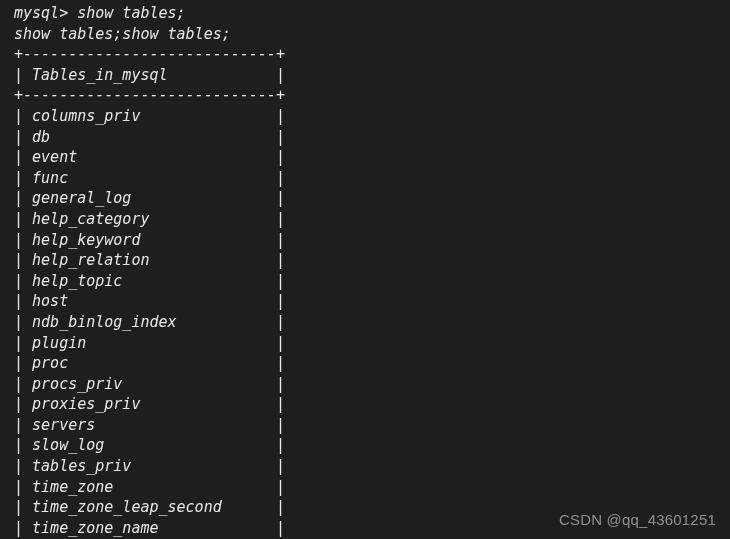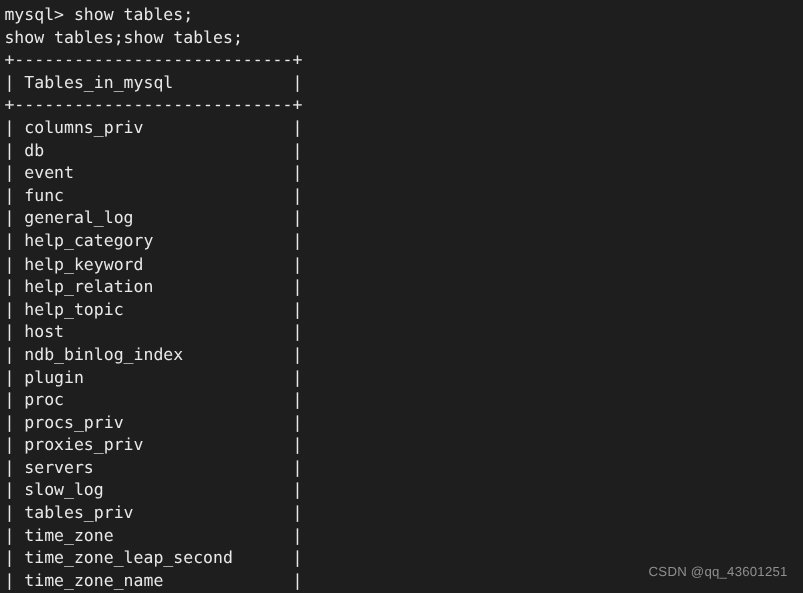--- a/index.html
+++ b/index.html
@@ -28,33 +28,34 @@
     white-space: pre;
     letter-spacing: 0px;
   }
 
   .line {
     height: 20.6px;
     white-space: pre;
     color: #e8e8e8;
     font-family: "DejaVu Sans Mono", "Liberation Mono", monospace;
     font-size: 15px;
-    padding-left: 4px;
+    padding-left: 14px;
+    font-style: italic;
   }
 
   .line.rule {
     color: #e8e8e8;
   }
 
   #watermark {
     position: absolute;
     right: 14px;
     bottom: 8px;
     font-family: "Liberation Sans", "DejaVu Sans", sans-serif;
-    font-size: 12px;
+    font-size: 15px;
     color: #8f8f8f;
     letter-spacing: 0.2px;
     white-space: pre;
   }
 </style>
 </head>
 <body>
 
 <div id="terminal">
   <div id="screen"><div class="line">mysql&gt; show tables;</div><div class="line">show tables;show tables;</div><div class="line rule">+----------------------------+</div><div class="line">| Tables_in_mysql            |</div><div class="line rule">+----------------------------+</div><div class="line">| columns_priv               |</div><div class="line">| db                         |</div><div class="line">| event                      |</div><div class="line">| func                       |</div><div class="line">| general_log                |</div><div class="line">| help_category              |</div><div class="line">| help_keyword               |</div><div class="line">| help_relation              |</div><div class="line">| help_topic                 |</div><div class="line">| host                       |</div><div class="line">| ndb_binlog_index           |</div><div class="line">| plugin                     |</div><div class="line">| proc                       |</div><div class="line">| procs_priv                 |</div><div class="line">| proxies_priv               |</div><div class="line">| servers                    |</div><div class="line">| slow_log                   |</div><div class="line">| tables_priv                |</div><div class="line">| time_zone                  |</div><div class="line">| time_zone_leap_second      |</div><div class="line">| time_zone_name             |</div><div class="line">| time_zone_transition       |</div></div>

